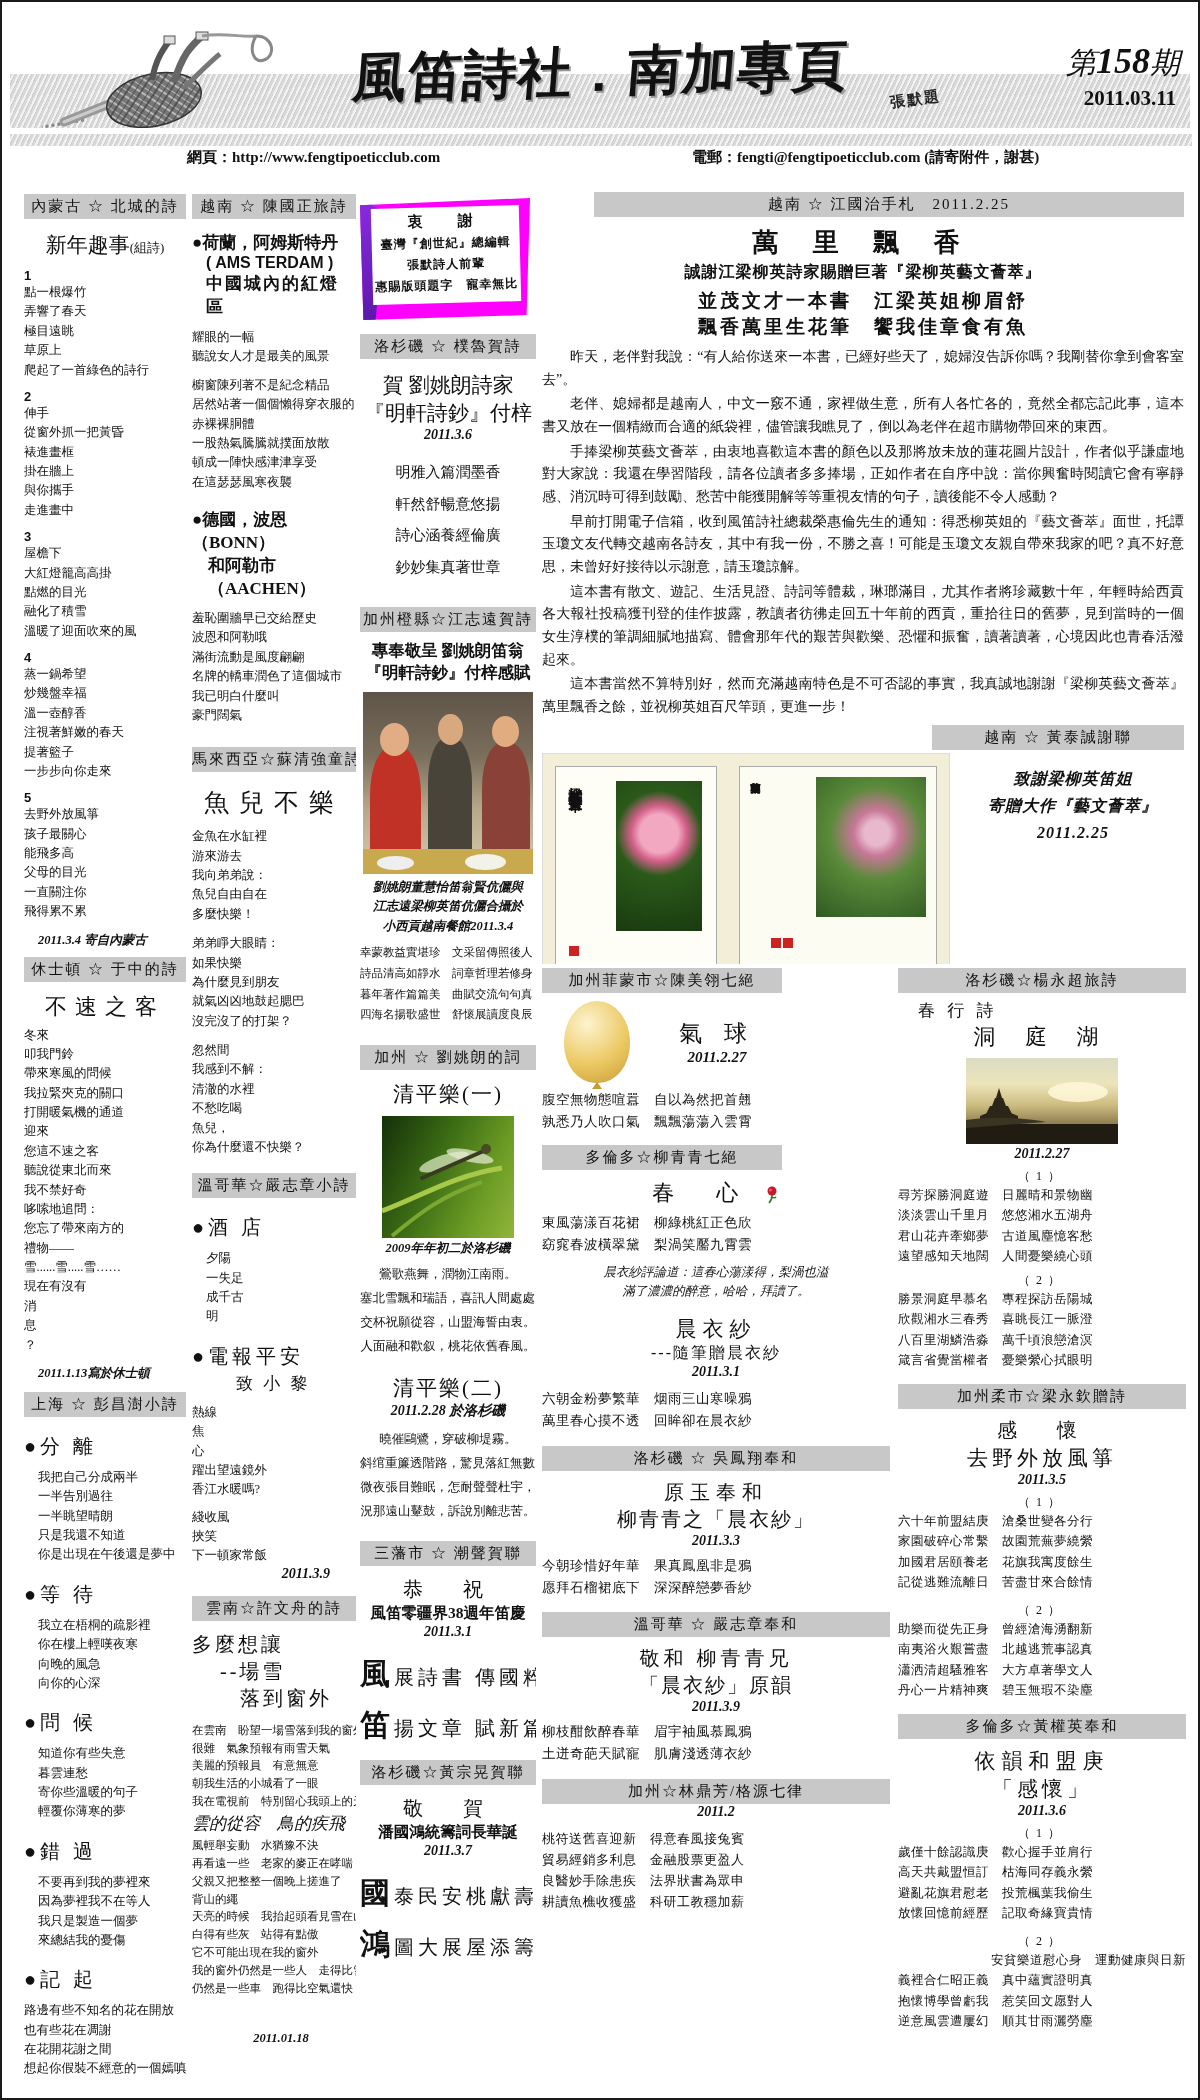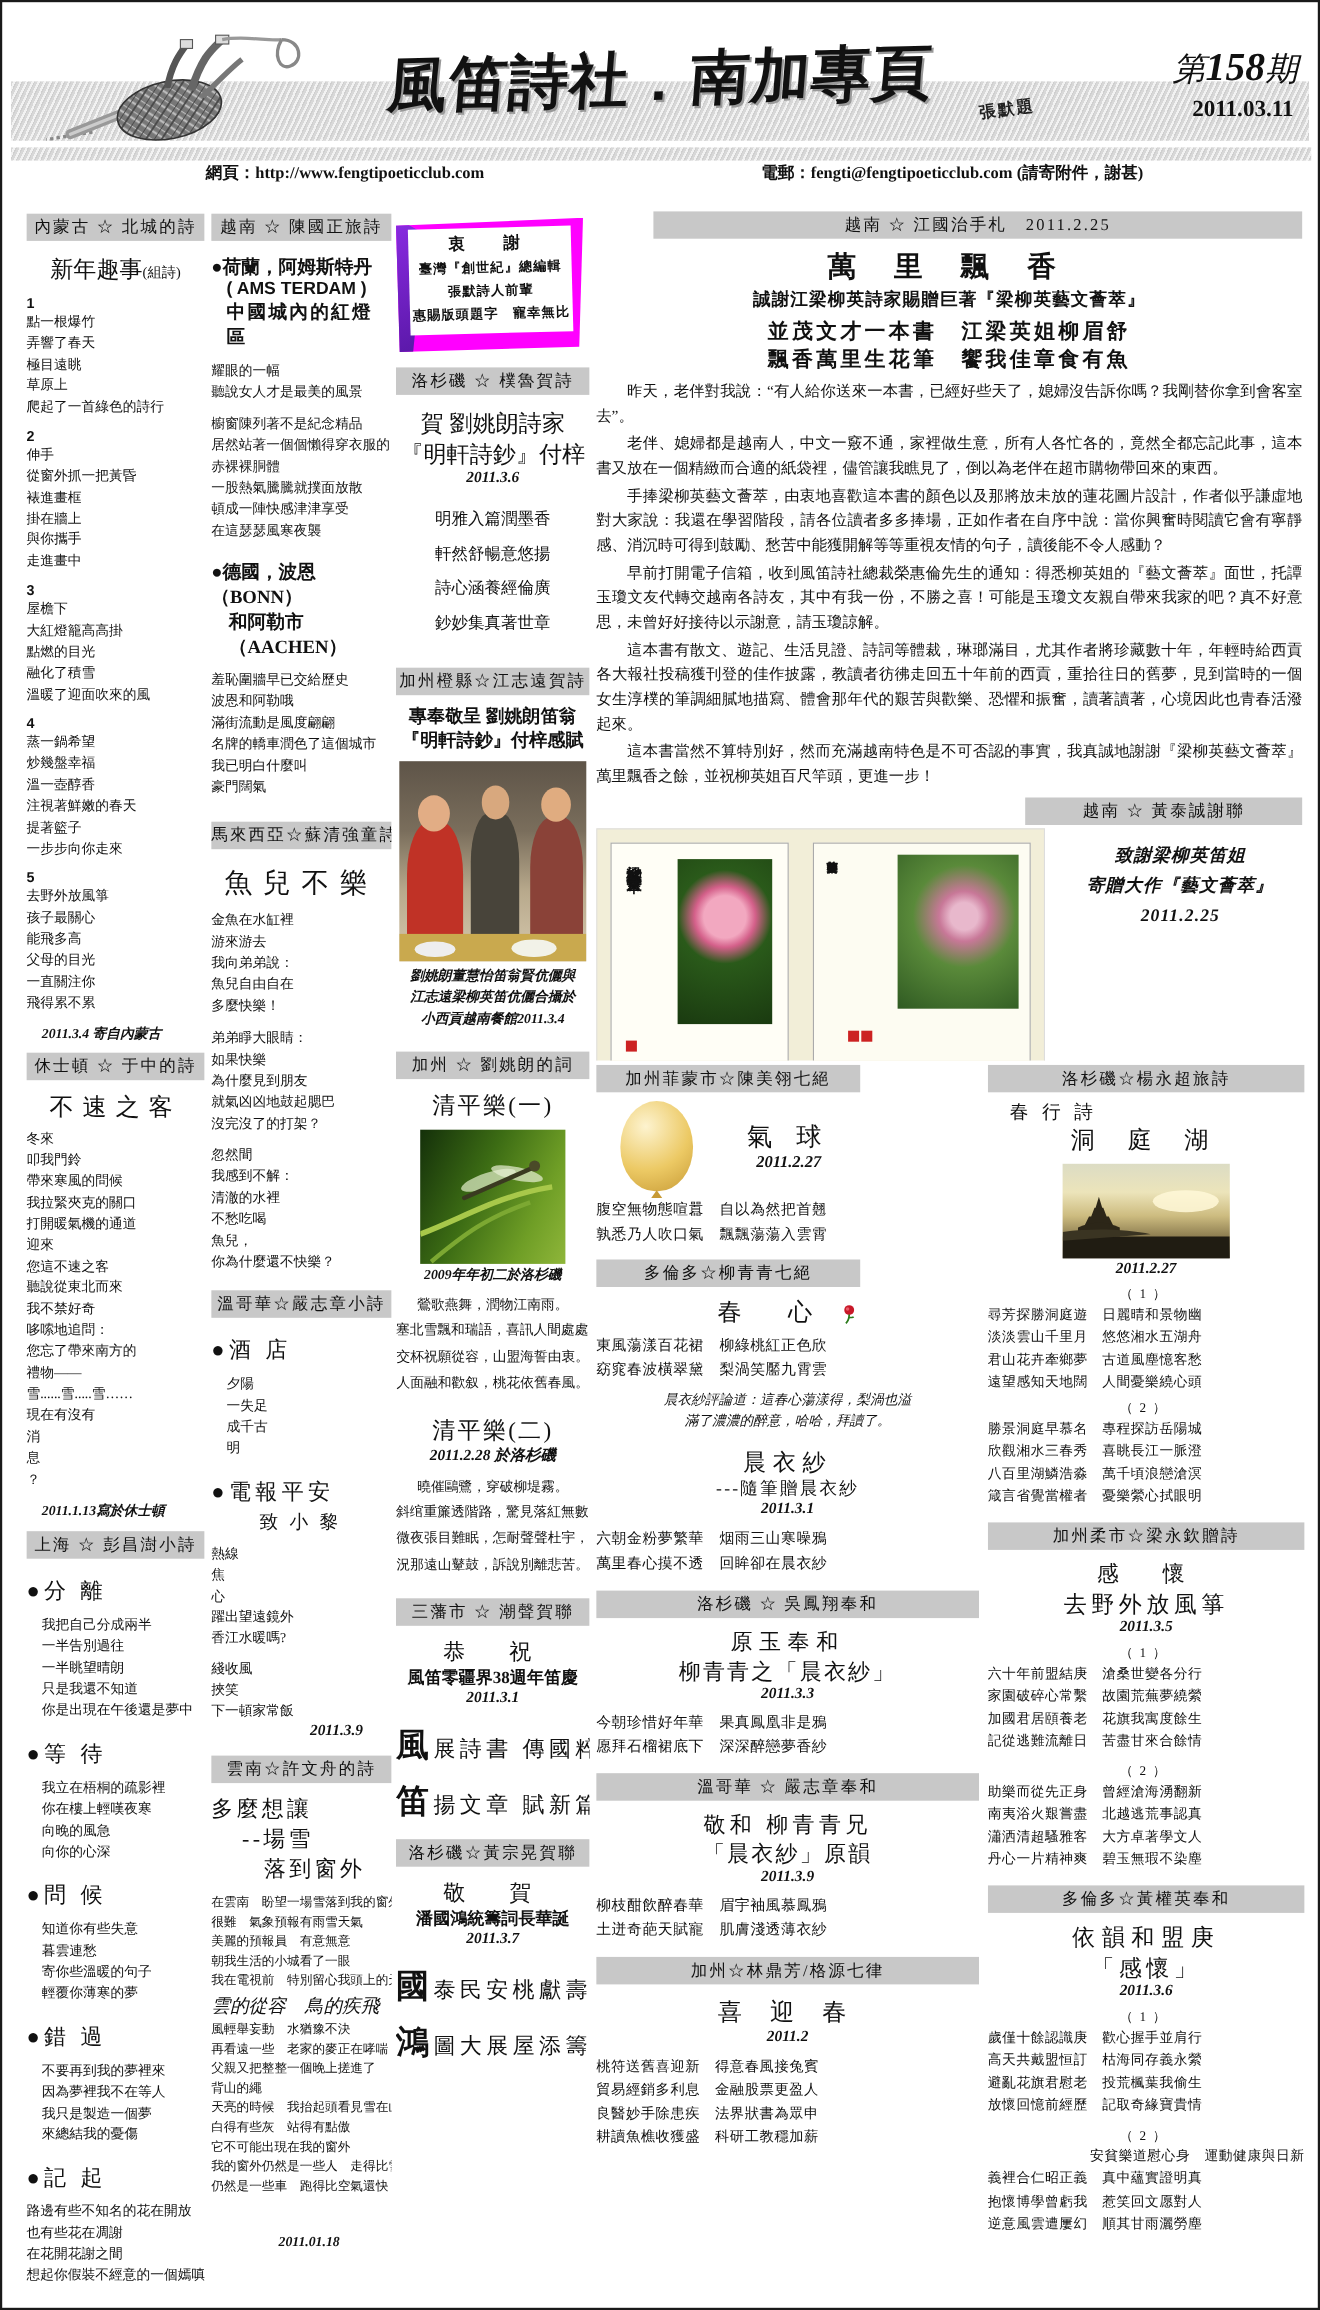--- a/index.html
+++ b/index.html
@@ -351,20 +351,26 @@
       <div style="position:absolute;left:76%;top:13%;width:16%;height:17%;background:#e0ac80;border-radius:50%;"></div>
       <div style="position:absolute;left:0;bottom:0;width:100%;height:14%;background:#c9a94e;"></div>
       <div style="position:absolute;left:8%;bottom:2%;width:22%;height:8%;background:#eee;border-radius:50%;"></div>
       <div style="position:absolute;left:60%;bottom:2%;width:24%;height:9%;background:#f2f2e8;border-radius:50%;"></div>
     </div>
     <div class="cap">
         <div class="ln" style="font-size: 12.5px;">劉姚朗董慧怡笛翁賢伉儷與</div>
         <div class="ln" style="font-size: 12.5px;">江志遠梁柳英笛伉儷合攝於</div>
         <div class="ln" style="font-size: 12.5px;">小西貢越南餐館2011.3.4</div>
       </div>
+    <div class="vs" style="margin-top:6px;">
+        <div class="ln" style="font-size: 11.5px;">幸蒙教益實堪珍　文采留傳照後人</div>
+        <div class="ln" style="font-size: 11.5px;">詩品清高如靜水　詞章哲理若修身</div>
+        <div class="ln" style="font-size: 11.5px;">暮年著作篇篇美　曲賦交流句句真</div>
+        <div class="ln" style="font-size: 11.5px;">四海名揚歌盛世　舒懷展讀度良辰</div>
+      </div>
     <div class="hdr" style="margin-top:20px;">加州 ☆ 劉姚朗的詞</div>
     <div style="font-size:21px;text-align:center;letter-spacing:2px;margin-top:10px;">清平樂(一)</div>
     <div class="photo" style="width:132px;height:122px;margin:8px auto 2px;background:linear-gradient(115deg,#14300a,#3c6c14 40%,#6f9e26 75%,#8fb63a);">
       <svg width="132" height="122" viewBox="0 0 132 122">
         <path d="M0 95 C40 80 70 60 120 52" stroke="#a8c84a" stroke-width="5" fill="none"></path>
         <path d="M10 120 C40 95 60 80 100 66" stroke="#7ca832" stroke-width="4" fill="none"></path>
         <ellipse cx="62" cy="46" rx="26" ry="7" fill="#d8e6c0" opacity="0.75" transform="rotate(-18 62 46)"></ellipse>
         <ellipse cx="88" cy="40" rx="24" ry="6" fill="#e8f0d4" opacity="0.7" transform="rotate(12 88 40)"></ellipse>
         <path d="M40 62 L104 34" stroke="#3a3a20" stroke-width="4" stroke-linecap="round"></path>
         <circle cx="104" cy="33" r="5" fill="#4a4a28"></circle>
@@ -485,21 +491,20 @@
       </div>
     <div class="hdr" style="margin-top:14px;">溫哥華 ☆ 嚴志章奉和</div>
     <div style="text-align:center;font-size:20px;letter-spacing:4px;margin-top:8px;white-space:nowrap;">敬和 柳青青兄</div>
     <div style="text-align:center;font-size:20px;letter-spacing:2px;white-space:nowrap;">「晨衣紗」原韻</div>
     <div class="date">2011.3.9</div>
     <div class="p7" style="margin-top:6px;">
         <div class="ln" style="font-size: 13.5px;">柳枝酣飲醉春華　眉宇袖風慕鳳鴉</div>
         <div class="ln" style="font-size: 13.5px;">土迸奇葩天賦寵　肌膚淺透薄衣紗</div>
       </div>
     <div class="hdr" style="margin-top:14px;">加州☆林鼎芳/格源七律</div>
-    <div style="text-align:center;font-size:22px;letter-spacing:10px;margin-top:10px;">喜 迎 春</div>
     <div class="date">2011.2</div>
     <div class="p7" style="margin-top:8px;">
         <div class="ln" style="font-size: 13px;">桃符送舊喜迎新　得意春風接兔賓</div>
         <div class="ln" style="font-size: 13px;">貿易經銷多利息　金融股票更盈人</div>
         <div class="ln" style="font-size: 13px;">良醫妙手除患疾　法界狀書為眾申</div>
         <div class="ln" style="font-size: 13px;">耕讀魚樵收獲盛　科研工教穩加薪</div>
       </div>
   </div>
 
   <div class="col" style="left:896px;top:966px;width:288px;height:1118px;">

